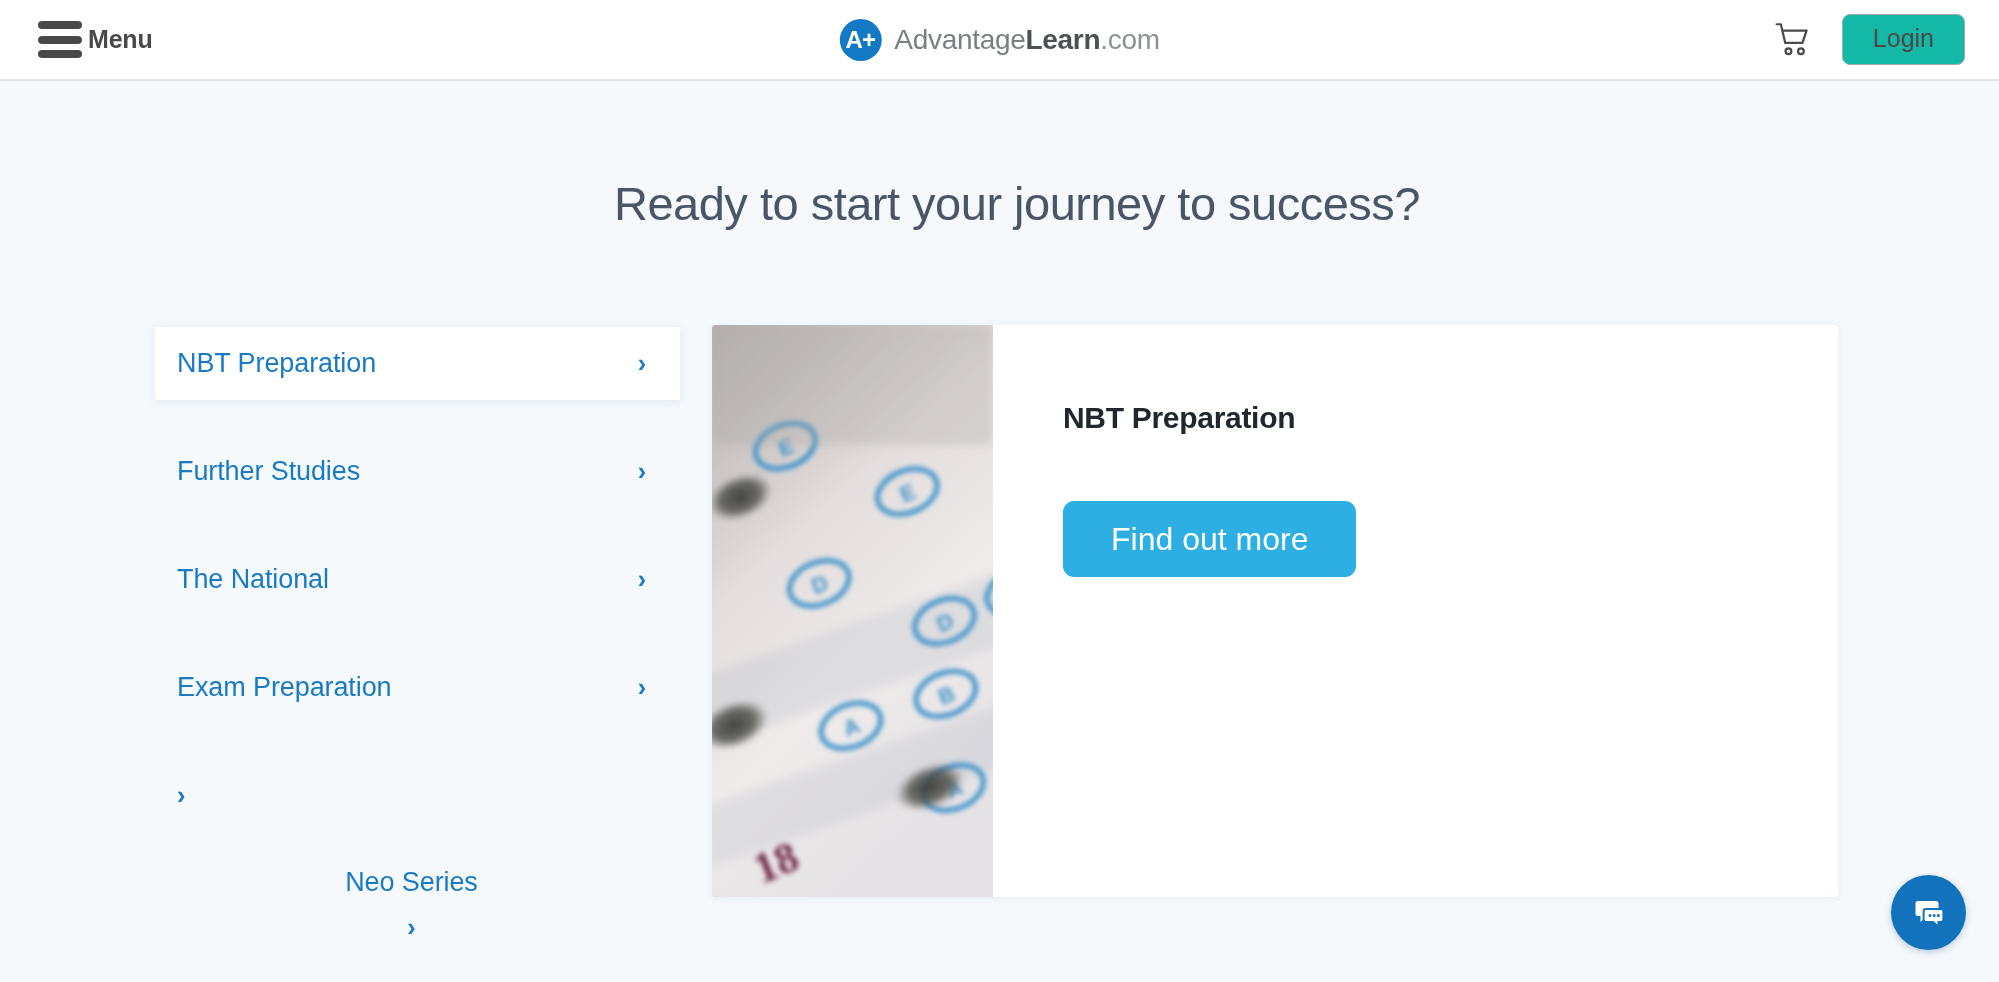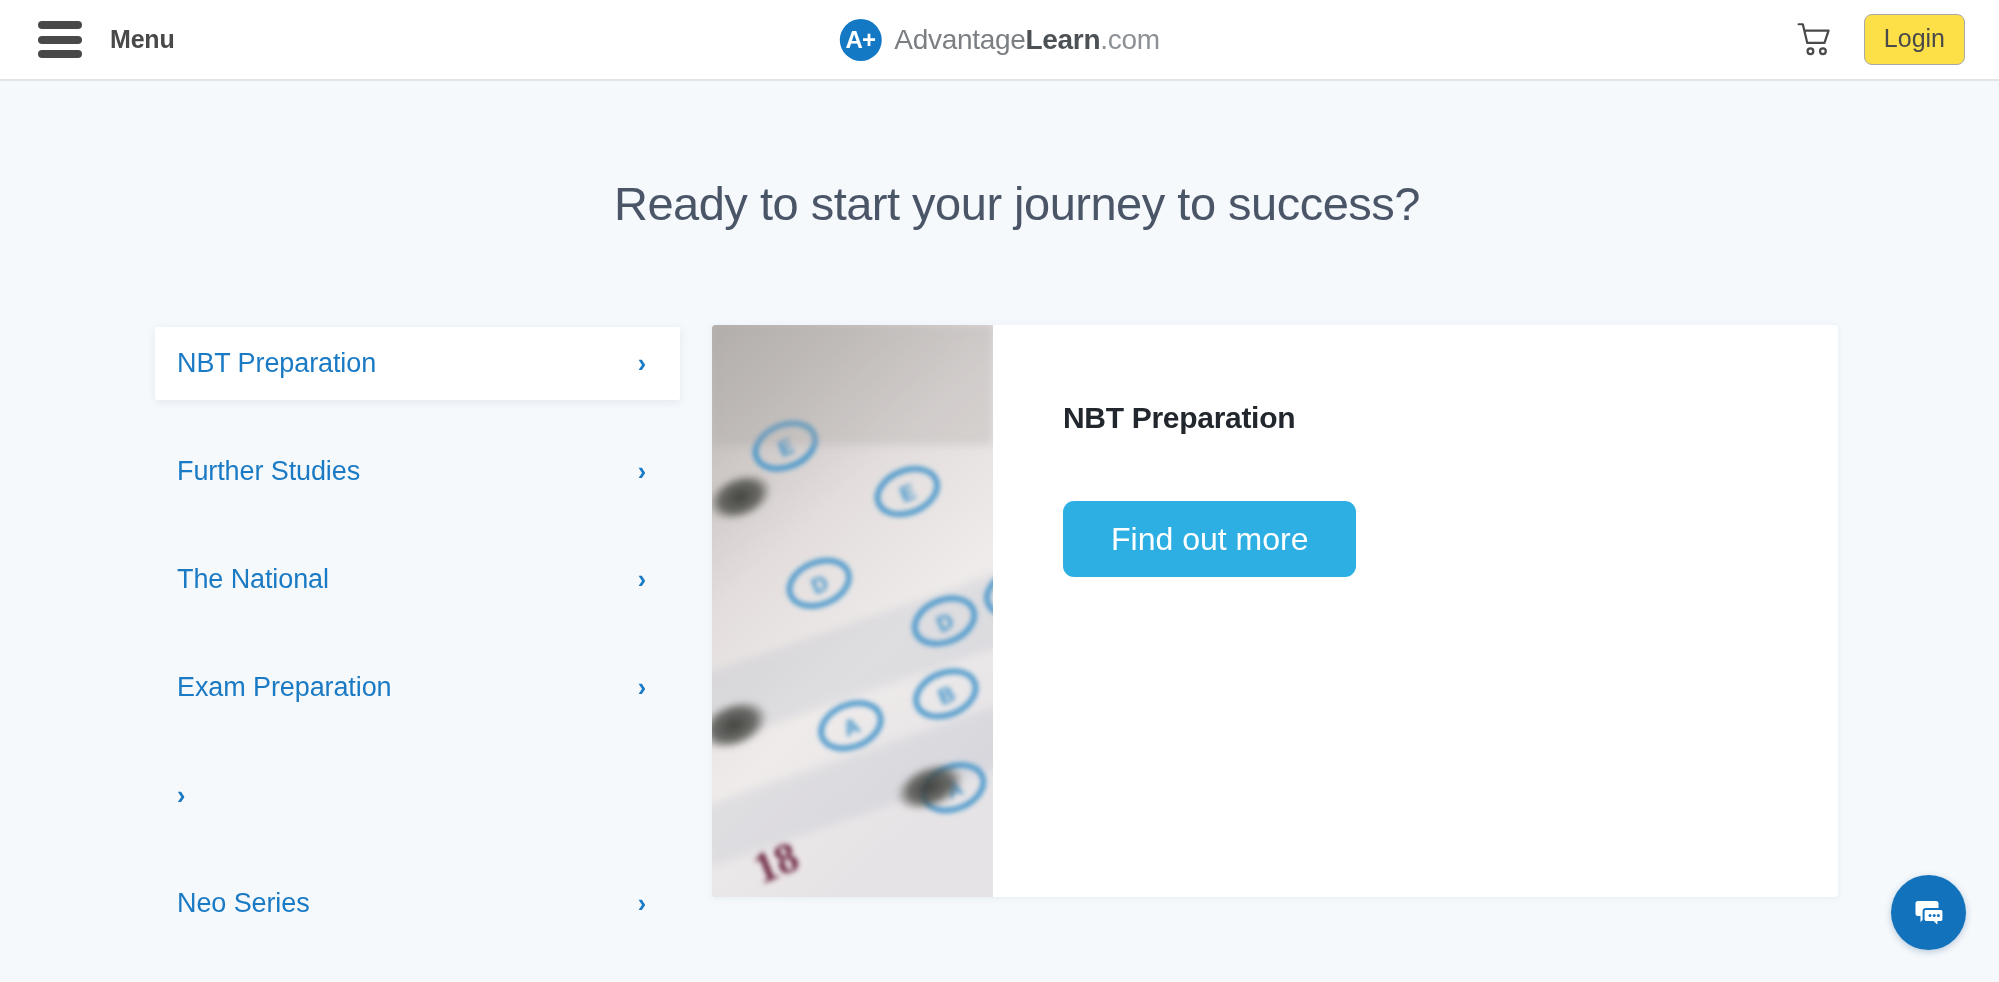--- a/index.html
+++ b/index.html
@@ -23,21 +23,21 @@
     height: 81px;
     background: #ffffff;
     border-bottom: 2px solid #e4e4e4;
     display: flex;
     align-items: center;
   }
 
   .menu-toggle {
     display: flex;
     align-items: center;
-    gap: 28px;
+    gap: 6px;
     margin-left: 38px;
     cursor: pointer;
     background: none;
     border: none;
   }
 
   .hamburger-icon {
     display: flex;
     flex-direction: column;
     justify-content: space-between;
@@ -105,25 +105,25 @@
   .cart-icon {
     width: 42px;
     height: 42px;
     cursor: pointer;
     display: block;
   }
 
   .login-button {
     border: 1px solid #a8a8a8;
     border-radius: 8px;
-    background: #fde047;
+    background: #14b8a6;
     color: #4a4a4a;
     font-family: "Liberation Sans", sans-serif;
     font-size: 25px;
-    padding: 11px 19px 13px;
+    padding: 11px 30px 13px;
     cursor: pointer;
     line-height: 1;
   }
 
   
   .page-heading {
     text-align: center;
     font-size: 47px;
     font-weight: normal;
     color: #4a5568;
@@ -151,21 +151,21 @@
     align-items: center;
     justify-content: space-between;
     height: 73px;
     margin-bottom: 35px;
     padding: 0 34px 0 22px;
     color: #1a7ac4;
     font-size: 27px;
     cursor: pointer;
     border-radius: 2px;
   }
-  .tab-item:last-child { margin-bottom: 0; }
+  .tab-item:last-child { margin-bottom: 0; flex-direction: column; }
 
   .tab-item.is-active {
     background: #ffffff;
     box-shadow: 0 2px 8px rgba(60, 90, 130, 0.10);
   }
 
   .tab-item-label { letter-spacing: -0.1px; }
 
   .chevron-right {
     font-size: 25px;

